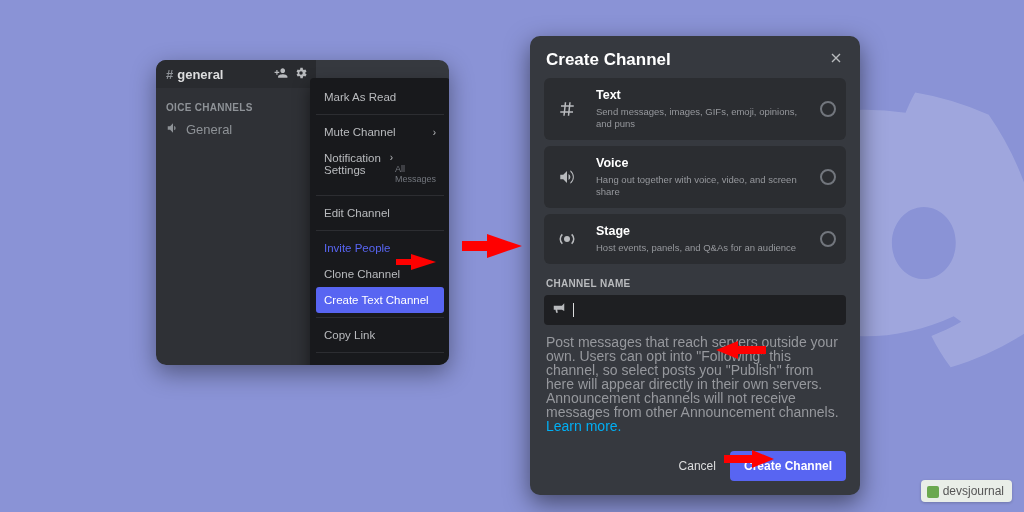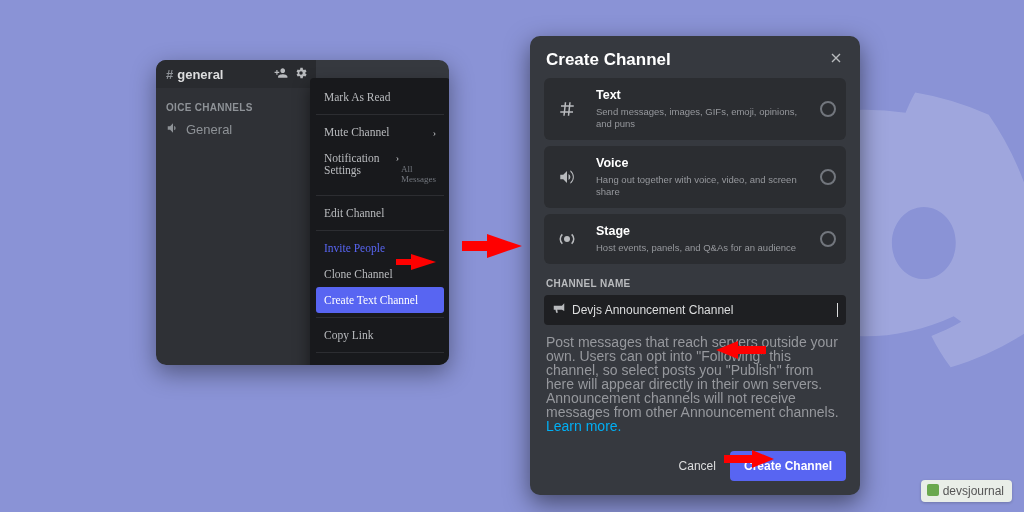--- a/index.html
+++ b/index.html
@@ -89,21 +89,20 @@
   .context-menu {
     position: absolute;
     left: 154px;
     top: 18px;
     width: 140px;
     background: #18191c;
     border-radius: 4px;
     box-shadow: 0 8px 16px rgba(0,0,0,0.5);
     padding: 6px;
     font-size: 11.5px;
-    font-family: Liberation Serif, serif;
   }
   .ctx-item {
     color: #b9bbbe;
     padding: 7px 8px;
     border-radius: 3px;
     display: flex;
     align-items: center;
     justify-content: space-between;
     cursor: pointer;
   }
@@ -228,21 +227,21 @@
   .watermark {
     position:absolute;
     right:12px;
     bottom:10px;
     background:#e9eee8;
     color:#555;
     font-size:12px;
     padding:4px 8px 4px 6px;
     border-radius:4px;
     display:flex;
-    align-items:flex-start;
+    align-items:flex-end;
     gap:4px;
     box-shadow:0 1px 3px rgba(0,0,0,0.2);
   }
   .watermark::before {
     content:'';
     width:12px; height:12px;
     background:#6aa84f;
     border-radius:2px;
   }
 </style>
@@ -370,21 +369,20 @@
         </span>
       <span class="radio"></span>
     </div>
   </div>
 
   <div class="field-label">CHANNEL NAME</div>
   <div class="name-input-wrap">
     <span><svg viewBox="0 0 24 24" fill="currentColor">
           <path d="M21 4v13l-4-2H9l1 5H7l-1-5H3V8h14l4-4z"></path>
         </svg></span>
-    <span class="name-input">Devjs Announcement Channel</span>
       <span class="caret"></span>
   </div>
 
   <div class="helper">
     <span>Post messages that reach servers outside your own. Users can opt into "Following" this channel, so select posts you "Publish" from here will appear directly in their own servers. Announcement channels will not receive messages from other Announcement channels.</span>
     <a href="#">Learn more.</a>
   </div>
 
   <div class="modal-footer">
     <span class="btn-cancel">Cancel</span>

